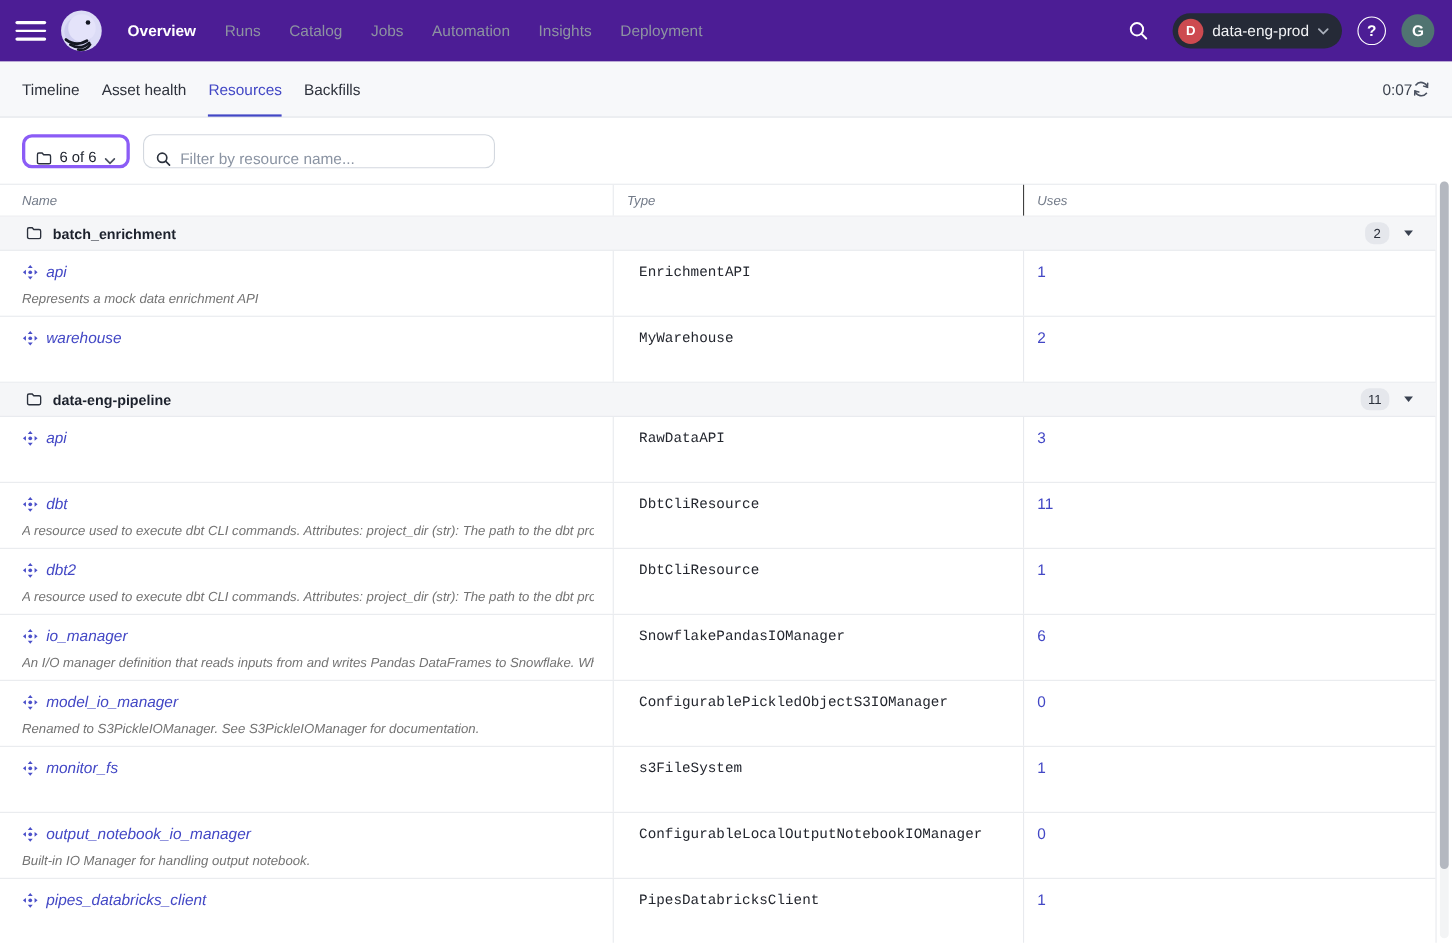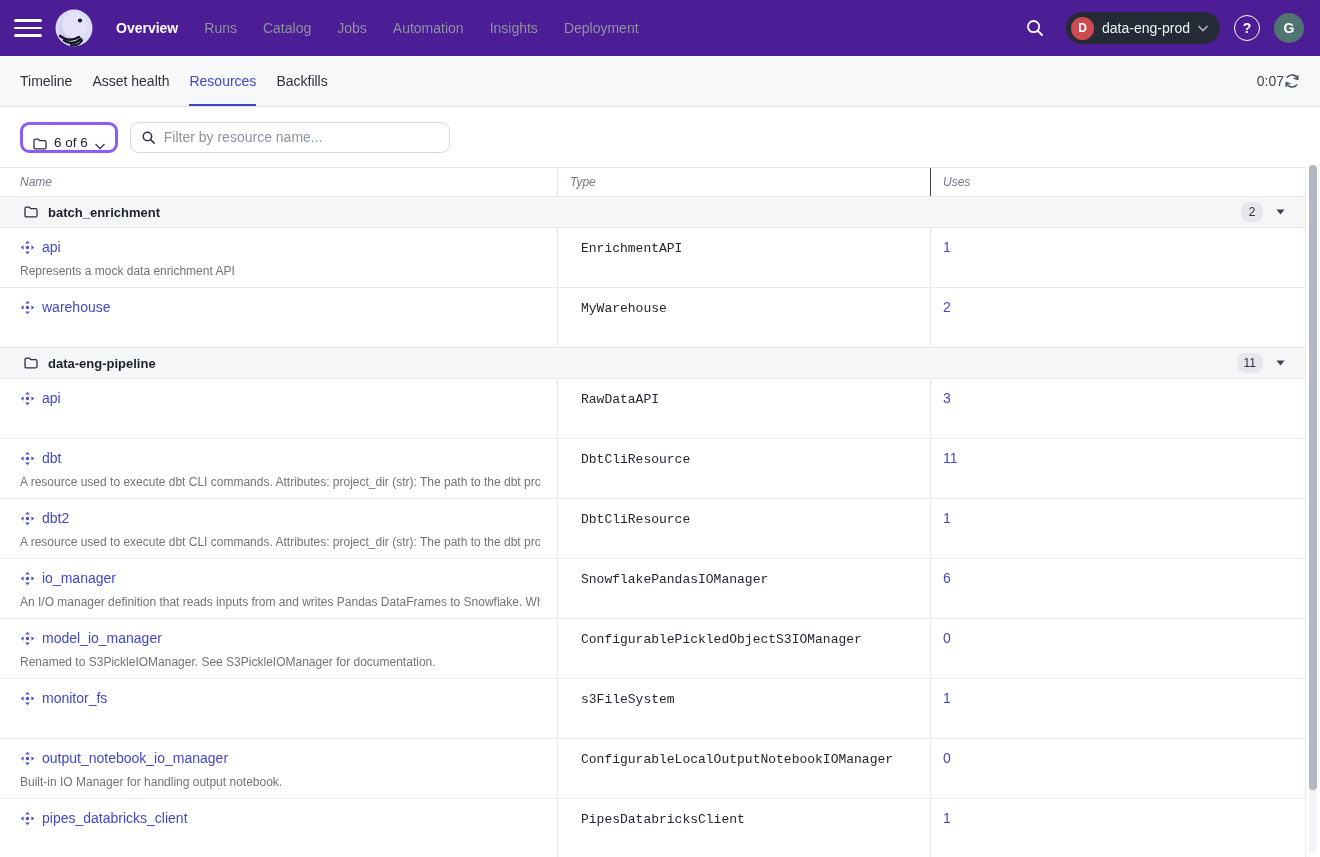--- a/index.html
+++ b/index.html
@@ -71,21 +71,21 @@
 
   
   .filterbar { height: 60px; background: #ffffff; display: flex; align-items: center; gap: 12px; padding: 0 20px; }
   .count-pill {
     height: 31px; border: 3px solid #8b5cf6; border-radius: 9px; background: #fff;
     display: flex; align-items: flex-end; gap: 7px; padding: 0 10px; cursor: pointer;
   }
   .count-pill .label { font-size: 13.5px; color: #1c212c; font-weight: 500; }
   .search-box {
     width: 320px; height: 31px; border: 1px solid #d3d8df; border-radius: 9px; background: #fff;
-    display: flex; align-items: center; gap: 8px; padding: 0 10px;
+    display: flex; align-items: flex-end; gap: 8px; padding: 0 10px;
   }
   .search-box input {
     border: none; outline: none; flex: 1; font-size: 14px;
     font-family: "Liberation Sans", sans-serif; color: #1c212c; background: transparent;
   }
   .search-box input::placeholder { color: #8b94a3; }
 
   
   .table { width: 1306px; border-right: 1px solid #e8eaee; }
   .thead {
@@ -103,21 +103,21 @@
   }
   .group-row .gname { font-size: 13px; font-weight: 700; color: #1c212c; margin-left: 10px; }
   .group-right { margin-left: auto; display: flex; align-items: center; gap: 13px; }
   .badge {
     min-width: 22px; height: 20px; padding: 0 7px; background: #e5e7ec; border-radius: 8px;
     font-size: 12px; color: #2a2f3a; display: flex; align-items: center; justify-content: center;
   }
 
   .res-row { display: flex; height: 60px; border-bottom: 1px solid #e8eaee; }
   .res-row .cell { padding-top: 10px; }
-  .cell-name { width: 557px; padding-left: 20px; }
+  .cell-name { width: 557px; padding-left: 20px; font-style: italic; }
   .cell-type { width: 373px; padding-left: 23px; border-left: 1px solid #e8eaee; }
   .cell-uses { flex: 1; padding-left: 12px; border-left: 1px solid #e8eaee; }
   .res-title { display: flex; align-items: center; gap: 7px; height: 18px; }
   .res-link { font-size: 14px; font-weight: 500; color: #4247c5; text-decoration: none; cursor: pointer; }
   .res-desc { font-size: 12px; color: #737373; margin-top: 7px; line-height: 16px;
               white-space: nowrap; overflow: hidden; max-width: 520px; }
   .type-text { font-family: "Liberation Mono", "DejaVu Sans Mono", monospace; font-size: 13px; color: #23262e; line-height: 18px; }
   .uses-link { font-size: 14px; color: #4247c5; cursor: pointer; line-height: 18px; text-decoration: none; }
 
   

